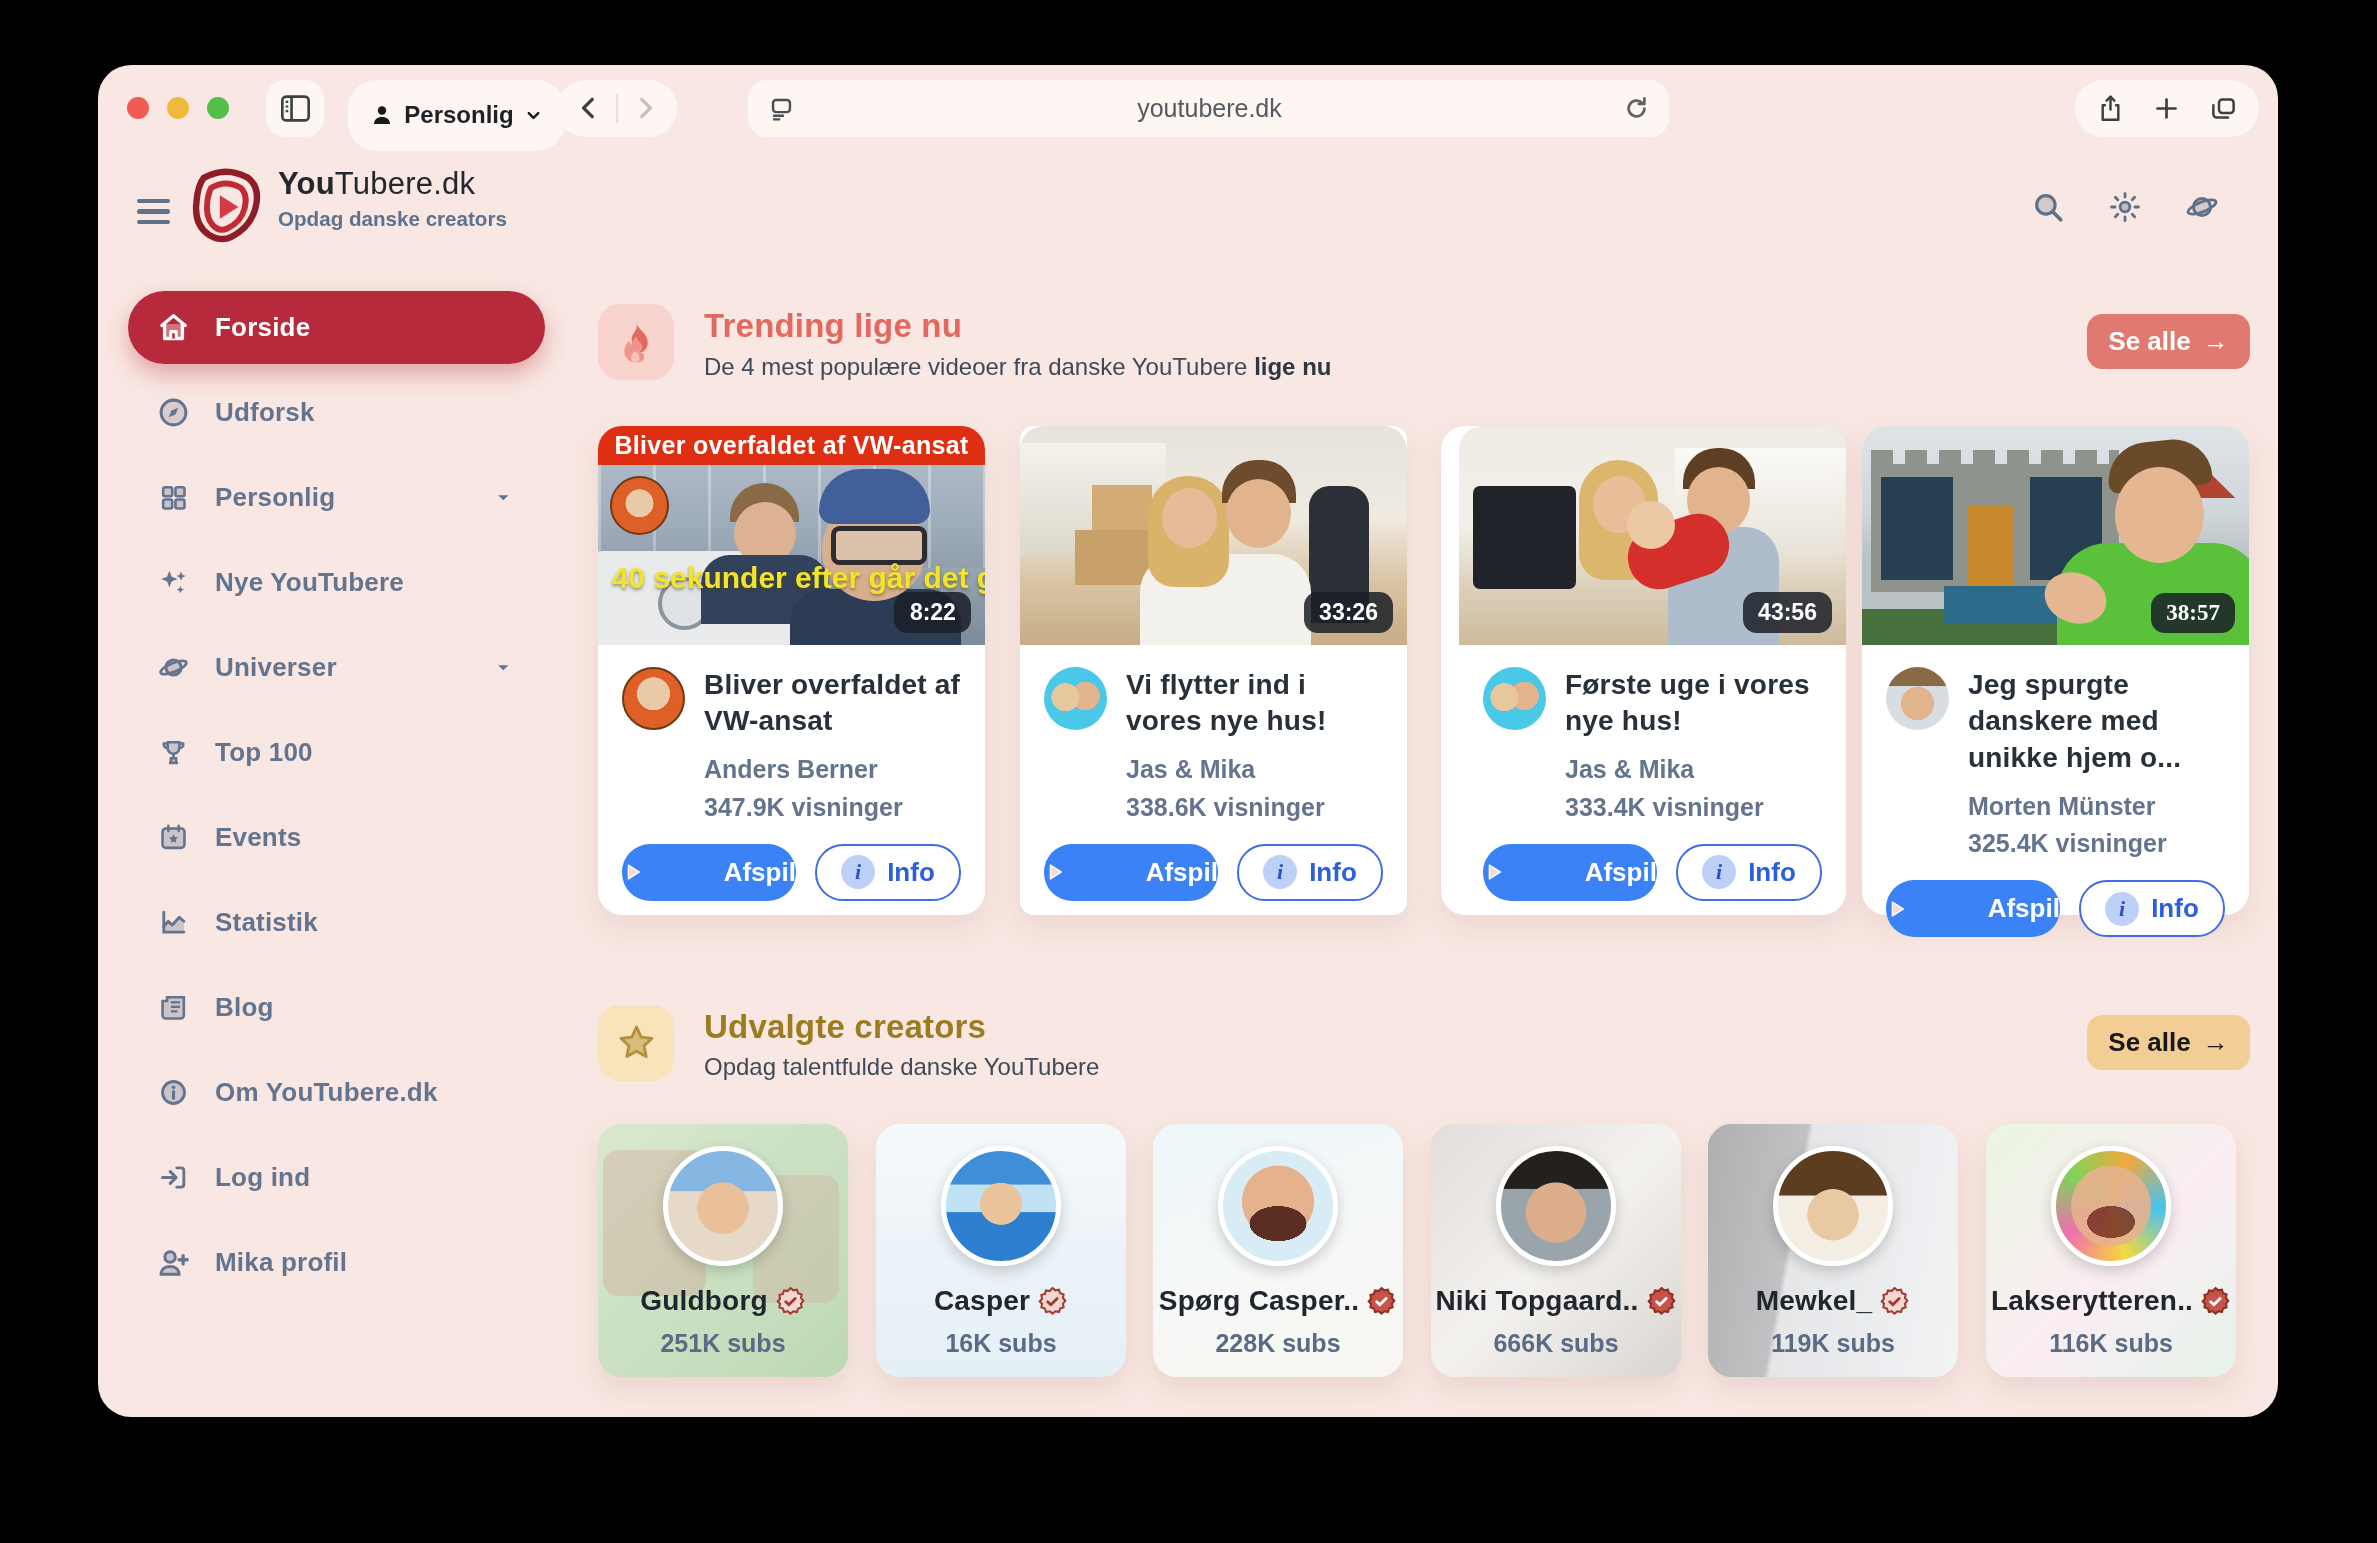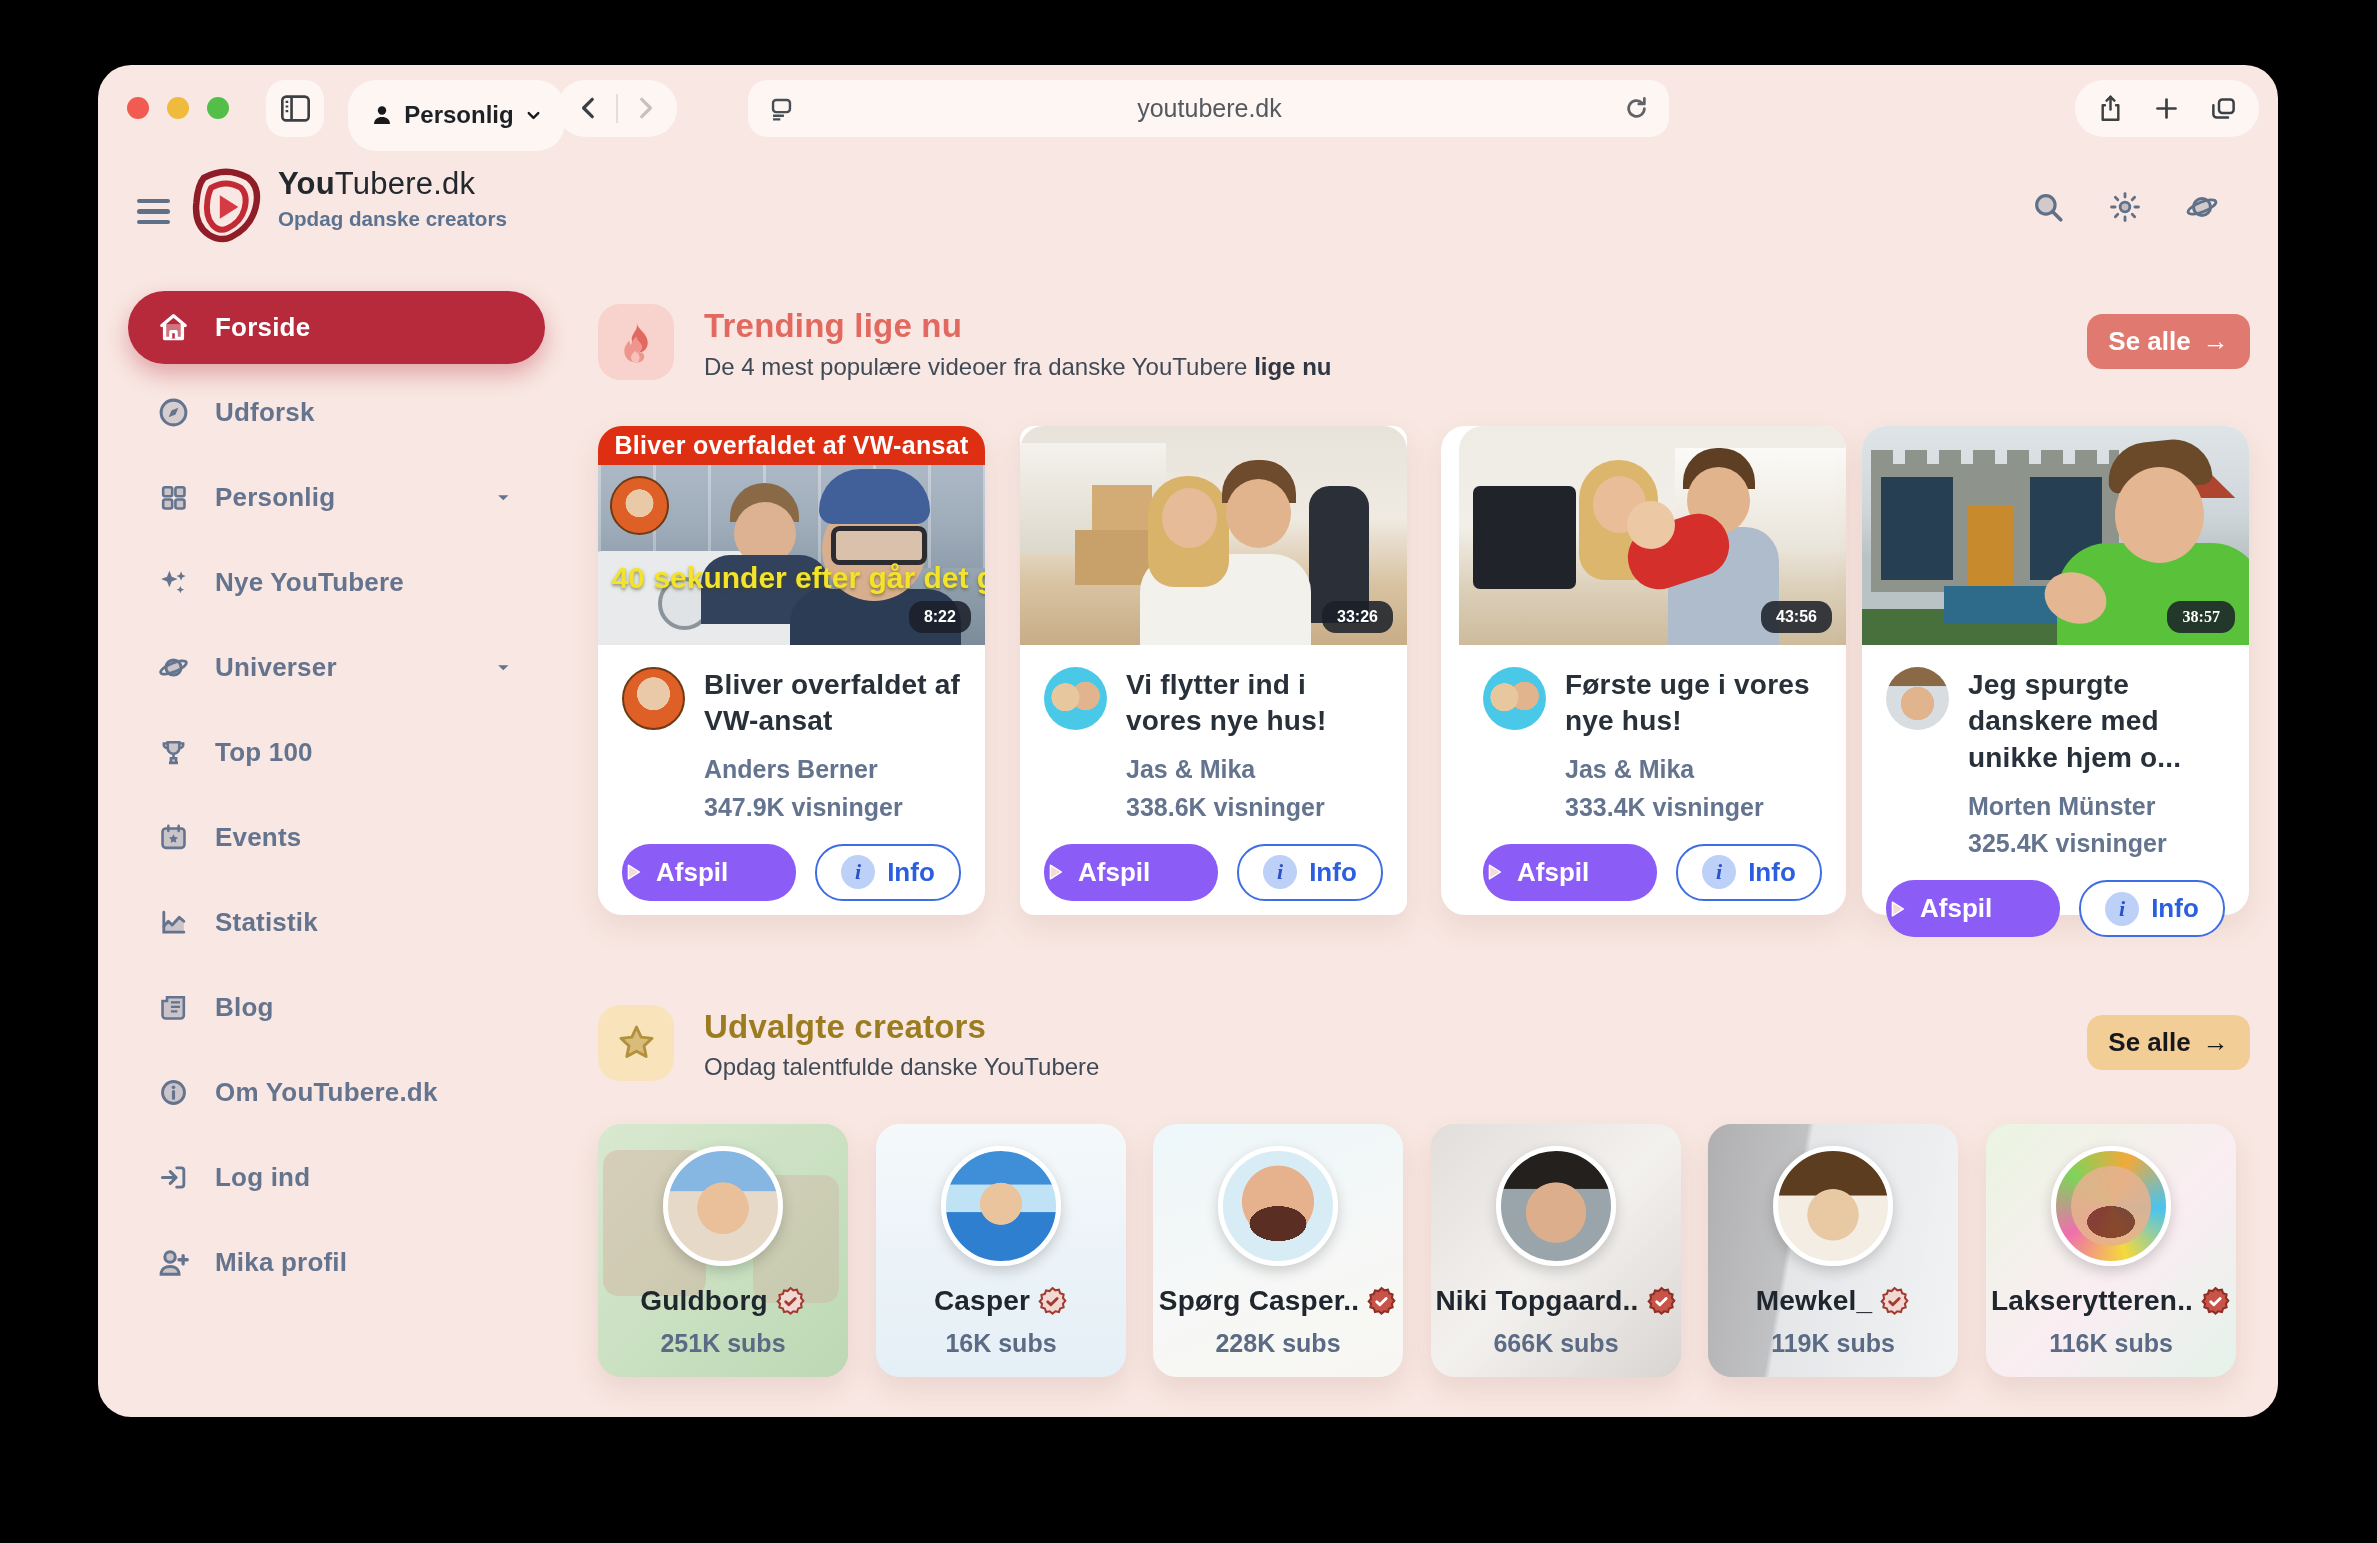--- a/index.html
+++ b/index.html
@@ -47,29 +47,29 @@
   .sec-sub.trend{left:606px;top:288px;}
   .sec-sub.gold{left:606px;top:988px;}
   .sec-sub b{font-weight:800;color:#2e3742;}
   .see-all{position:absolute;width:163px;height:55px;border-radius:15.4px;display:flex;align-items:center;justify-content:center;gap:12px;font-size:26px;font-weight:800;cursor:pointer;}
   .see-all.salmon{left:1989px;top:249px;background:#e0796f;color:#fff;}
   .see-all.tan{left:1989px;top:950px;background:#f2cd96;color:#16181c;}
   
   .vcard{position:absolute;top:361px;width:387px;height:489px;background:#fff;border-radius:24px;box-shadow:0 12px 29px rgba(170,110,100,.14);}
   .vcard.v0{left:500px;} .vcard.v1{left:922px;border-radius:14px;} .vcard.v2{left:1343px;padding-left:18px;} .vcard.v3{left:1764px;}
   .thumb{position:relative;height:219px;border-radius:24px 24px 0 0;overflow:hidden;}
-  .dur{position:absolute;right:13.7px;bottom:12px;background:rgba(26,30,40,.85);color:#fff;font-size:16px;font-weight:700;padding:6.9px 15.4px;border-radius:13.7px;margin-left:6px;}
+  .dur{position:absolute;right:13.7px;bottom:12px;background:rgba(26,30,40,.85);color:#fff;font-size:23px;font-weight:700;padding:6.9px 15.4px;border-radius:13.7px;margin-left:6px;}
   .vbody{padding:22px 24px 0 24px;}
   .vrow{display:flex;gap:19px;}
   .vavatar{width:63px;height:63px;border-radius:50%;flex:0 0 63px;}
   .vtitle{font-size:28px;font-weight:800;color:#28303a;line-height:1.3;letter-spacing:0.2px;}
   .vchannel{margin:15.4px 0 0 82px;font-size:25px;font-weight:600;color:#64748f;}
   .vviews{margin:8.6px 0 0 82px;font-size:25px;font-weight:600;color:#64748f;}
   .vbtns{display:flex;gap:19px;margin:22px 0 0 0;}
-  .btn-play{width:175px;height:57px;border-radius:28px;background:#8b5cf6;color:#fff;font-size:26px;font-weight:800;display:flex;align-items:center;justify-content:flex-start;gap:12px;cursor:pointer;}
+  .btn-play{width:175px;height:57px;border-radius:28px;background:#3b82f6;color:#fff;font-size:26px;font-weight:800;display:flex;align-items:center;justify-content:space-between;gap:12px;cursor:pointer;}
   .btn-info{width:147px;height:57px;border-radius:28px;background:#fff;border:2.6px solid #3e6de4;color:#2b5fe0;font-size:26px;font-weight:800;display:flex;align-items:center;justify-content:center;gap:12px;cursor:pointer;box-sizing:border-box;}
   .i-badge{width:34px;height:34px;border-radius:50%;background:#bcd0f8;color:#2b50c8;display:flex;align-items:center;justify-content:center;font-size:22px;font-weight:800;font-family:"Liberation Serif","DejaVu Serif",serif;font-style:italic;}
   
   .t0{background:linear-gradient(180deg,#c3cdd8 0%,#a8b4c1 45%,#7b8b99 100%);}
   .t0 .glass{position:absolute;left:0;right:0;top:39px;height:103px;background:repeating-linear-gradient(90deg,rgba(255,255,255,.22) 0 3.4px,rgba(90,110,130,.12) 3.4px 55px);}
   .t0 .banner{position:absolute;top:0;left:0;right:0;height:39px;background:#df2f12;color:#fff;font-weight:800;font-size:25px;display:flex;align-items:center;justify-content:center;letter-spacing:0.3px;}
   .t0 .chlogo{position:absolute;top:50px;left:12px;width:55px;height:55px;border-radius:50%;background:radial-gradient(circle at 50% 46%,#e9c9a8 0 34%,#df6027 35%);border:2.6px solid #6d3a16;}
   .t0 .van{position:absolute;left:-8.6px;bottom:0;width:214px;height:94px;background:#e8eaec;border-radius:13.7px 39px 0 0;}
   .t0 .vw{position:absolute;left:60px;bottom:15.4px;width:45px;height:45px;border-radius:50%;border:4.3px solid #8b949c;background:#dfe3e6;}
   .t0 .p1{position:absolute;right:24px;top:43px;width:180px;height:180px;}

